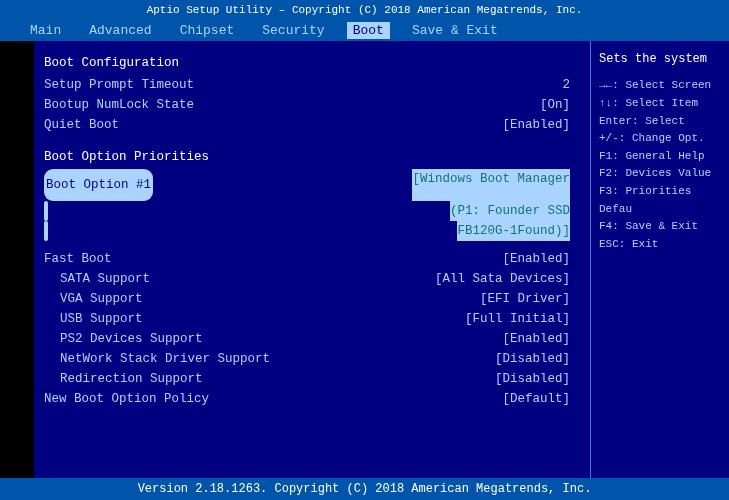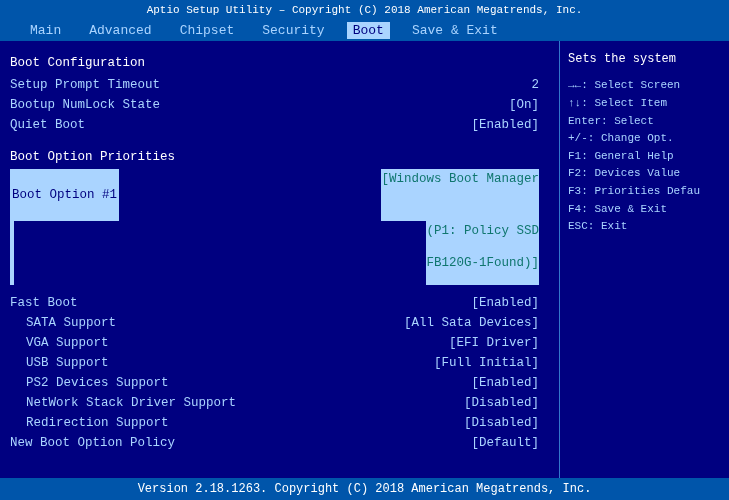--- a/index.html
+++ b/index.html
@@ -43,20 +43,21 @@
       color: #000080;
     }
 
     
     .content-area {
       flex: 1;
       display: flex;
       flex-direction: row;
       background: #000080;
       overflow: hidden;
+      margin-left: 34px;
     }
 
     
     .left-panel {
       flex: 1;
       padding: 8px 10px;
       color: #aad4ff;
       font-size: 12.5px;
       line-height: 1.6;
       overflow: hidden;
@@ -75,21 +76,22 @@
       padding-right: 10px;
     }
 
     .config-row .label {
       color: #aad4ff;
     }
 
     .config-row.highlighted .label {
       color: #000080;
       background: #aad4ff;
-      padding: 16px 2px;
+      padding: 6px 2px;
+      border-radius: 9px;
     }
 
     .config-row .value {
       color: #aad4ff;
     }
 
     .config-row.highlighted .value {
       color: #0f766e;
       background: #aad4ff;
     }
@@ -98,21 +100,21 @@
       padding-left: 16px;
       gap: 20px;
     }
 
     .spacer {
       height: 8px;
     }
 
     
     .right-panel {
-      width: 170px;
+      width: 139px;
       padding: 8px 8px;
       color: #aad4ff;
       font-size: 11.5px;
       line-height: 1.7;
       border-left: 1px solid #3377cc;
       flex-shrink: 0;
     }
 
     .right-panel .help-text {
       color: #ffffff;
@@ -169,21 +171,21 @@
         <span class="value">[Enabled]</span>
       </div>
       <div class="spacer"></div>
       <div class="section-header">Boot Option Priorities</div>
       <div class="config-row highlighted">
         <span class="label">Boot Option #1</span>
         <span class="value">[Windows Boot Manager</span>
       </div>
       <div class="config-row highlighted">
         <span class="label"></span>
-        <span class="value">(P1: Policy SSD</span>
+        <span class="value">(P1: Founder SSD</span>
       </div>
       <div class="config-row highlighted">
         <span class="label"></span>
         <span class="value">FB120G-1Found)]</span>
       </div>
       <div class="spacer"></div>
       <div class="config-row">
         <span class="label">Fast Boot</span>
         <span class="value">[Enabled]</span>
       </div>

